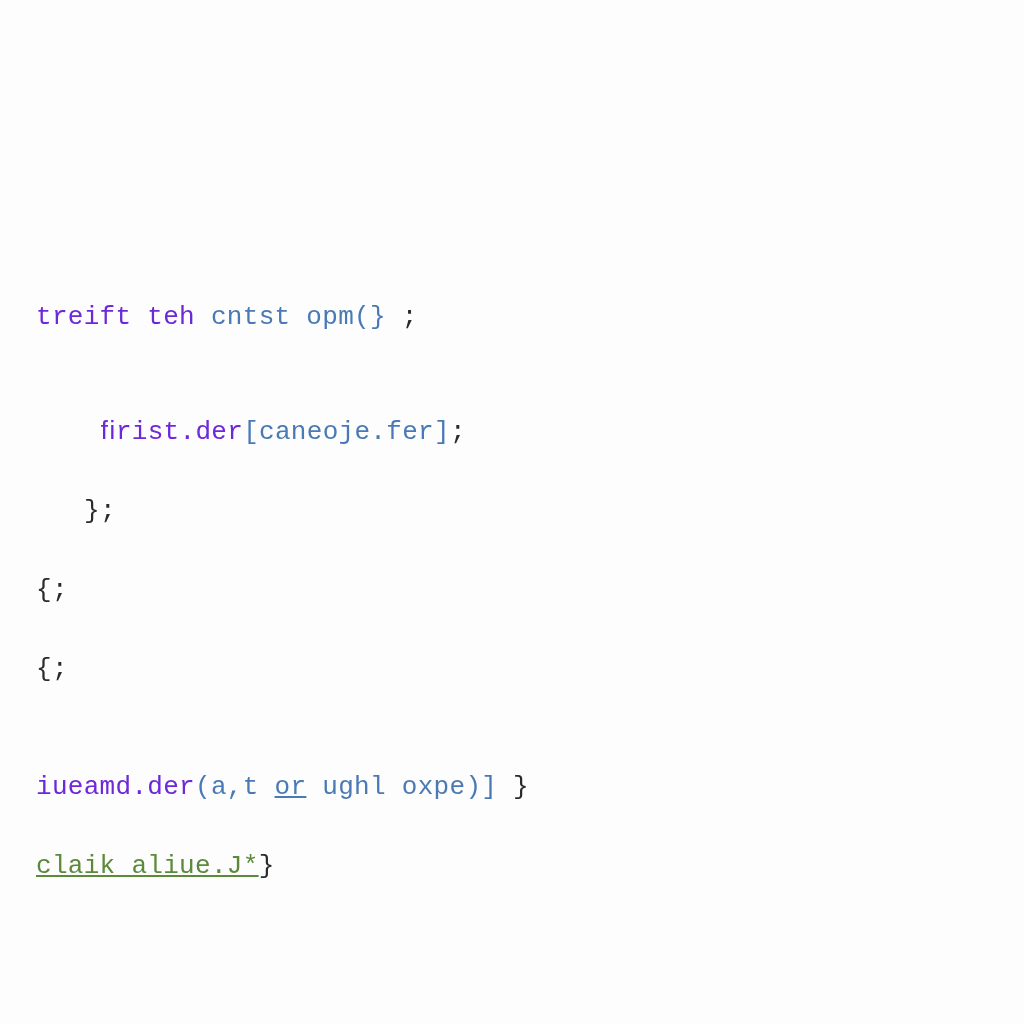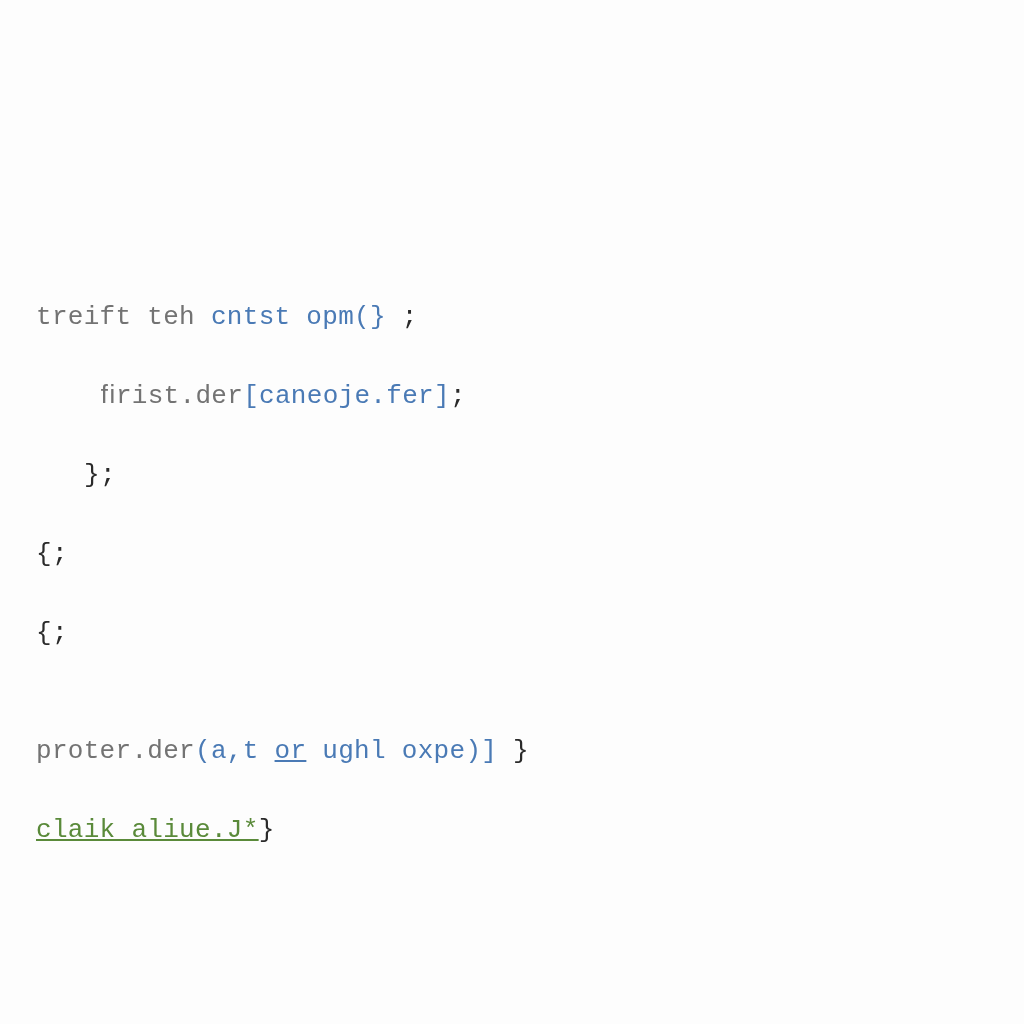--- a/index.html
+++ b/index.html
@@ -15,44 +15,45 @@
       font-size: 26px;
       line-height: 1.52;
       padding-top: 258px;
       padding-left: 36px;
       color: #2a2a2a;
       letter-spacing: 0.3px;
     }
     .code-block {
       white-space: pre;
     }
-    .id { color: #737373; }
+    .id { color: #6d28d9; }
     .fn { color: #4a7ab5; text-align: right; }
     .paren { color: #4a7ab5; }
     .bracket { color: #4a7ab5; }
     .punct { color: #2a2a2a; }
     .prop { color: #4a7ab5; }
     .keyword-or { color: #4a7ab5; text-decoration: underline; }
     .green { color: #5a8a3a; text-decoration: underline; }
     .line {
       display: block;
     }
     .indent1 {
       padding-left: 64px;
+      margin-top: 36px;
     }
     .indent2 {
       padding-left: 48px;
     }
   </style>
 </head>
 <body>
 
 <div class="code-block">
 <span class="line"><span class="id">treift teh </span><span class="fn">cntst</span><span class="fn"> opm</span><span class="paren">(}</span><span class="punct"> ;</span></span>
 <span class="line indent1"><span class="id">ﬁrist.der</span><span class="bracket">[</span><span class="prop">caneoje.fer</span><span class="bracket">]</span><span class="punct">;</span></span>
 <span class="line indent2"><span class="punct">};</span></span>
 <span class="line"><span class="punct">{;</span></span>
 <span class="line"><span class="punct">{;</span></span>
 <span class="line"><span></span></span>
-<span class="line"><span class="id">proter.der</span><span class="paren">(</span><span class="prop">a,</span><span class="prop">t </span><span class="keyword-or">or</span><span class="prop"> ughl oxpe</span><span class="paren">)]</span><span class="punct"> }</span></span>
+<span class="line"><span class="id">iueamd.der</span><span class="paren">(</span><span class="prop">a,</span><span class="prop">t </span><span class="keyword-or">or</span><span class="prop"> ughl oxpe</span><span class="paren">)]</span><span class="punct"> }</span></span>
 <span class="line"><span class="green">claik aliue.J*</span><span class="punct">}</span></span>
 
 </div>
 
 </body></html>

